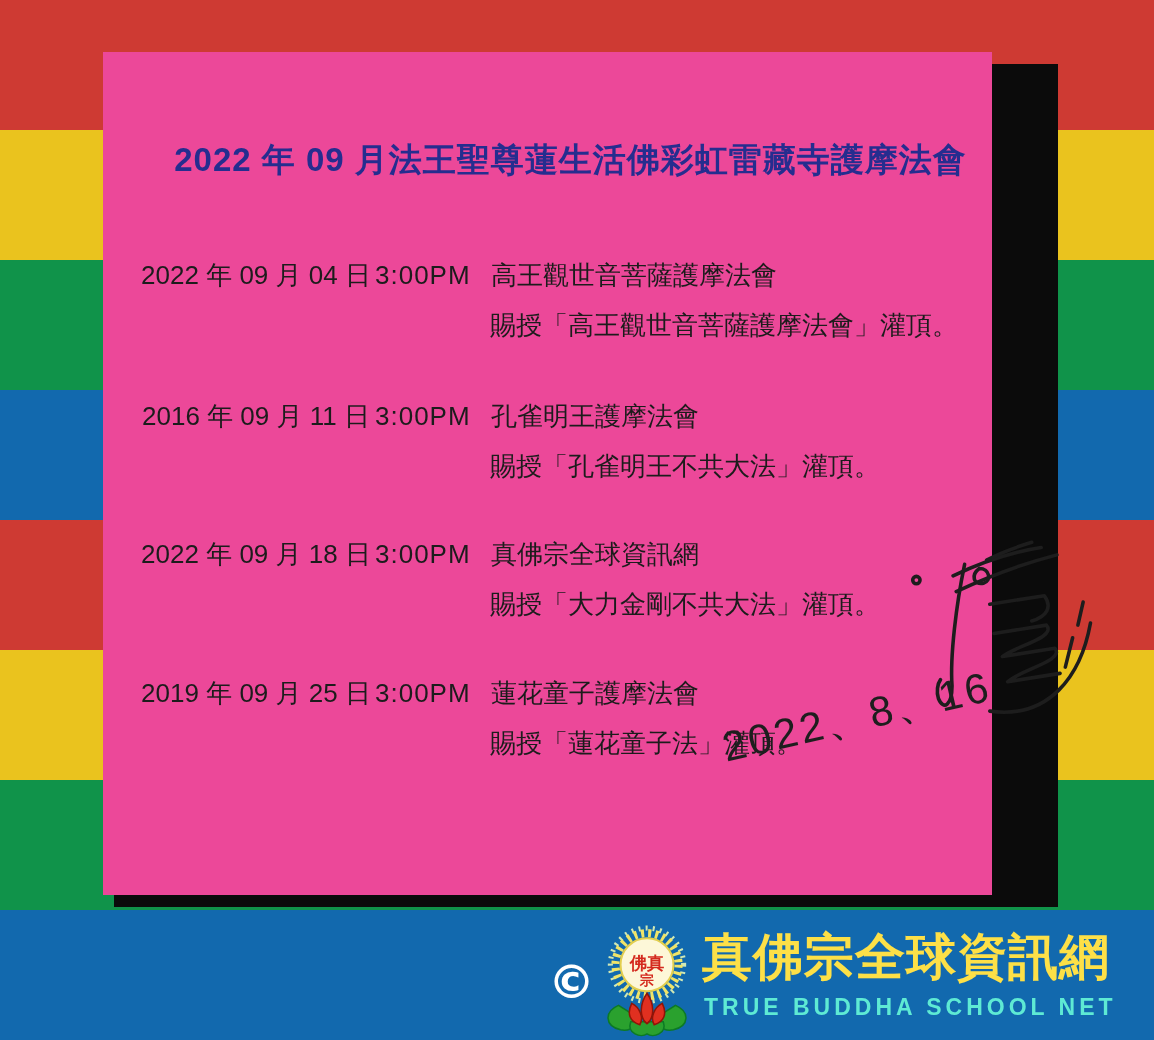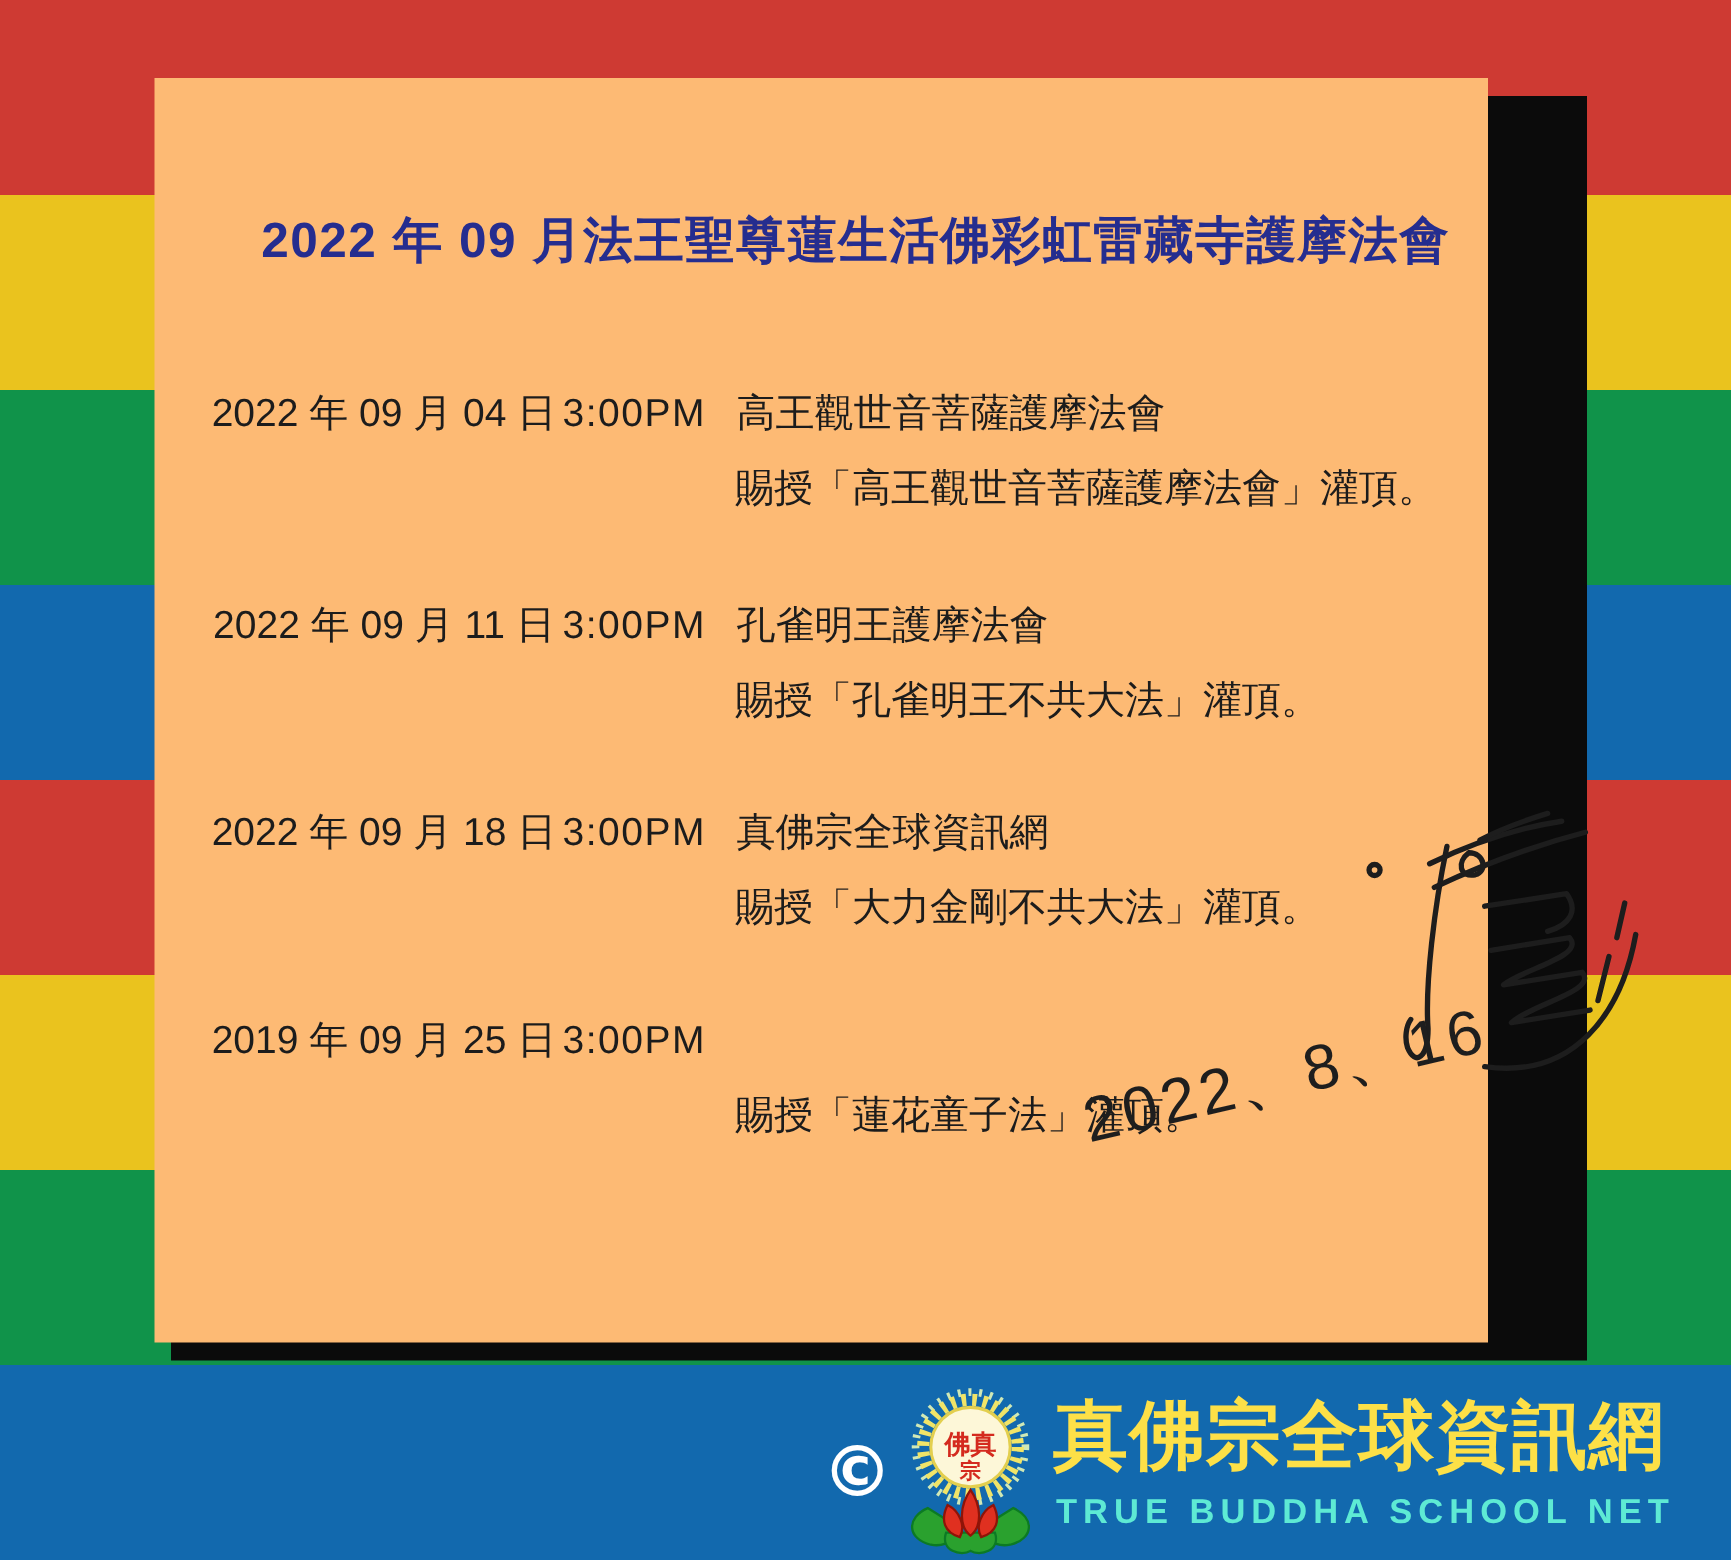--- a/index.html
+++ b/index.html
@@ -10,21 +10,21 @@
   }
   .stripes{position:absolute;inset:0;display:flex;flex-direction:column;}
   .stripe{width:100%;height:130px;flex:0 0 130px;}
 
   .paper-shadow{
     position:absolute;left:114px;top:64px;width:944px;height:843px;
     background:#0b0b0b;
   }
   .paper{
     position:absolute;left:103px;top:52px;width:889px;height:843px;
-    background:#fdba74;
+    background:#ec4899;
   }
 
   .title{
     position:absolute;left:0;top:86px;width:100%;
     text-align:center;padding-left:46px;box-sizing:border-box;
     font-size:33px;font-weight:bold;color:#252d8f;
     letter-spacing:1px;white-space:nowrap;
   }
 
   .entry{position:absolute;left:34px;right:10px;color:#1c1c1c;}
@@ -86,40 +86,41 @@
     <div class="line1">
       <span class="date">2022 年 09 月 04 日</span>
       <span class="time">3:00PM</span>
       <span class="event">高王觀世音菩薩護摩法會</span>
     </div>
     <div class="line2">賜授「高王觀世音菩薩護摩法會」灌頂。</div>
   </div>
 
   <div class="entry" style="top:329px">
     <div class="line1">
-      <span class="date">2022 年 09 月 11 日</span>
+      <span class="date">2016 年 09 月 11 日</span>
       <span class="time">3:00PM</span>
       <span class="event">孔雀明王護摩法會</span>
     </div>
     <div class="line2">賜授「孔雀明王不共大法」灌頂。</div>
   </div>
 
   <div class="entry" style="top:467px">
     <div class="line1">
       <span class="date">2022 年 09 月 18 日</span>
       <span class="time">3:00PM</span>
       <span class="event">真佛宗全球資訊網</span>
     </div>
     <div class="line2">賜授「大力金剛不共大法」灌頂。</div>
   </div>
 
   <div class="entry" style="top:606px">
     <div class="line1">
       <span class="date">2019 年 09 月 25 日</span>
       <span class="time">3:00PM</span>
+      <span class="event">蓮花童子護摩法會</span>
     </div>
     <div class="line2">賜授「蓮花童子法」灌頂。</div>
   </div>
 
   <svg class="signature-svg" viewBox="855 515 195 205">
     <circle cx="868" cy="577" r="3.5"></circle>
     <g>
       <path d="M 914 562 C 906 600 900 650 902 678 C 902 696 894 702 889 690 C 887 684 888 676 891 672"></path>
       <path d="M 903 573 C 930 560 960 550 987 546"></path>
       <path d="M 906 588 C 940 572 975 560 1002 553"></path>

